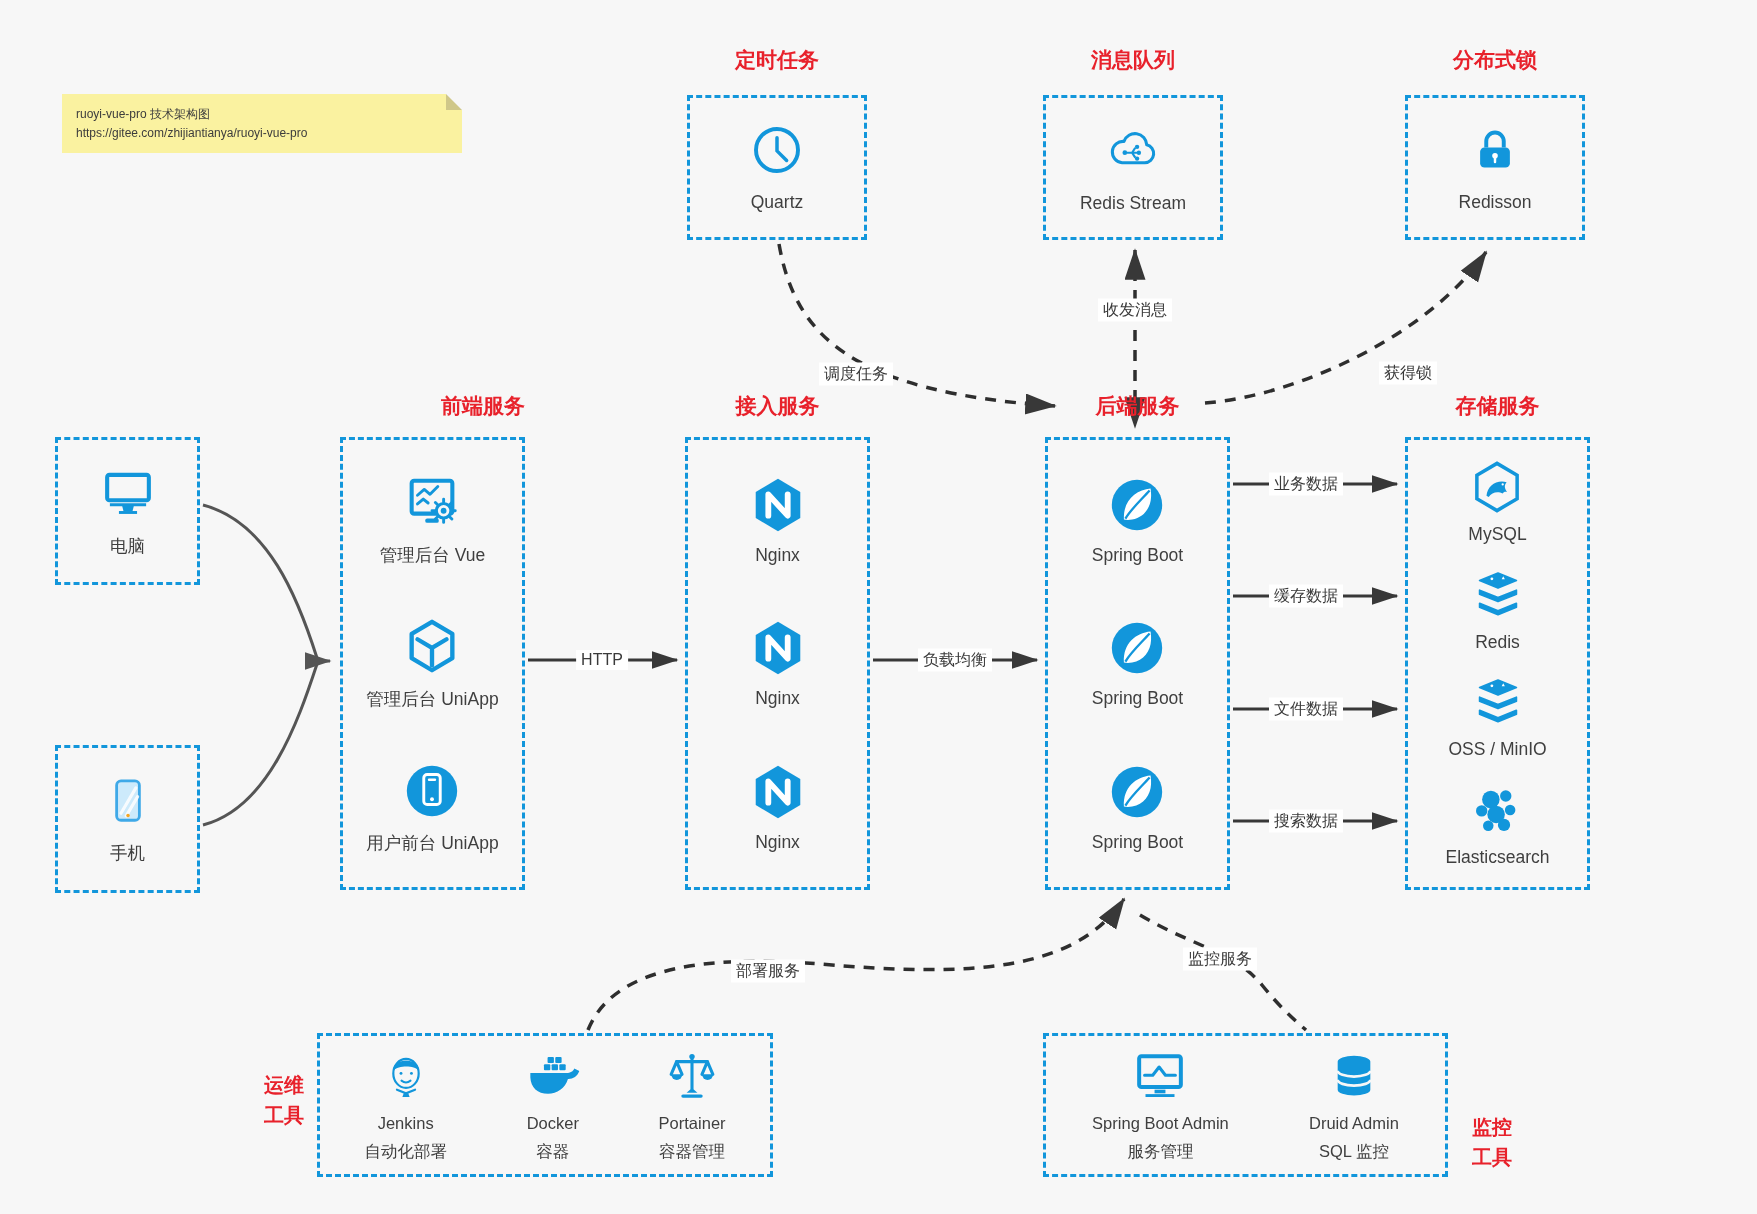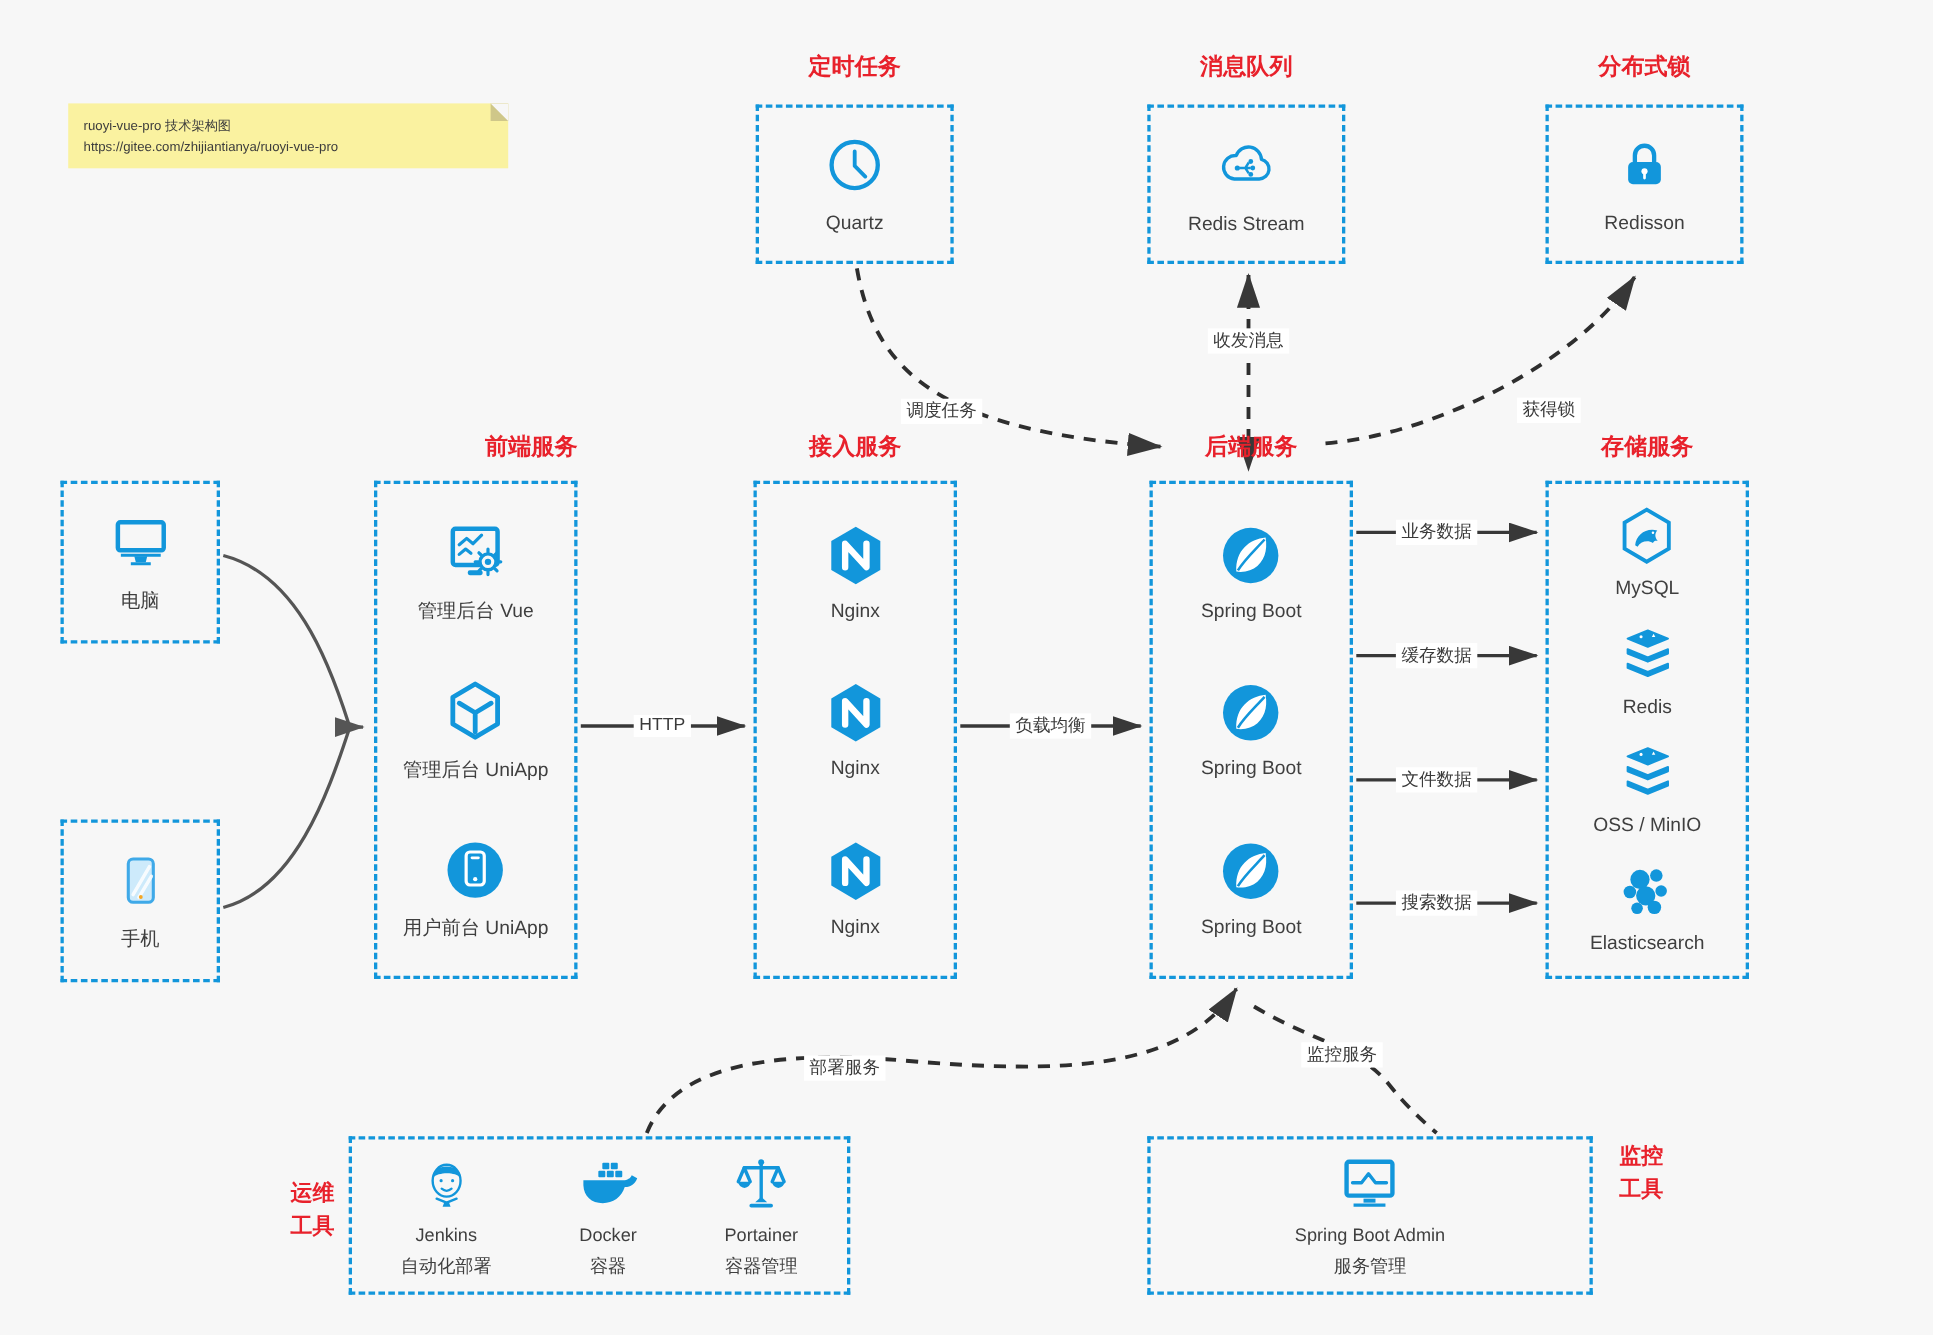--- a/index.html
+++ b/index.html
@@ -392,22 +392,29 @@
 </div>
 
 <div class="box h-box" style="left:1043px;width:405px;">
   <div class="h-item">
     <svg class="icon" width="58" height="58">
         <use href="#sym-sbadmin"></use>
       </svg>
     <div class="nm">Spring Boot Admin</div>
     <div class="ds">服务管理</div>
   </div>
-</div>
-<div class="side-title" style="left:1460px;top:1038px;width:64px;font-family:Liberation Mono, monospace;">
+  <div class="h-item">
+    <svg class="icon" width="58" height="58">
+        <use href="#sym-druid"></use>
+      </svg>
+    <div class="nm">Druid Admin</div>
+    <div class="ds">SQL 监控</div>
+  </div>
+</div>
+<div class="side-title" style="left:1460px;top:1112px;width:64px;">
   <div>监控</div>
   <div>工具</div>
 </div>
 
 <div class="wire-label" style="left:602px;top:660px;">HTTP</div>
 <div class="wire-label" style="left:955px;top:660px;">负载均衡</div>
 <div class="wire-label" style="left:1306px;top:484px;">业务数据</div>
 <div class="wire-label" style="left:1306px;top:596px;">缓存数据</div>
 <div class="wire-label" style="left:1306px;top:709px;">文件数据</div>
 <div class="wire-label" style="left:1306px;top:821px;">搜索数据</div>

